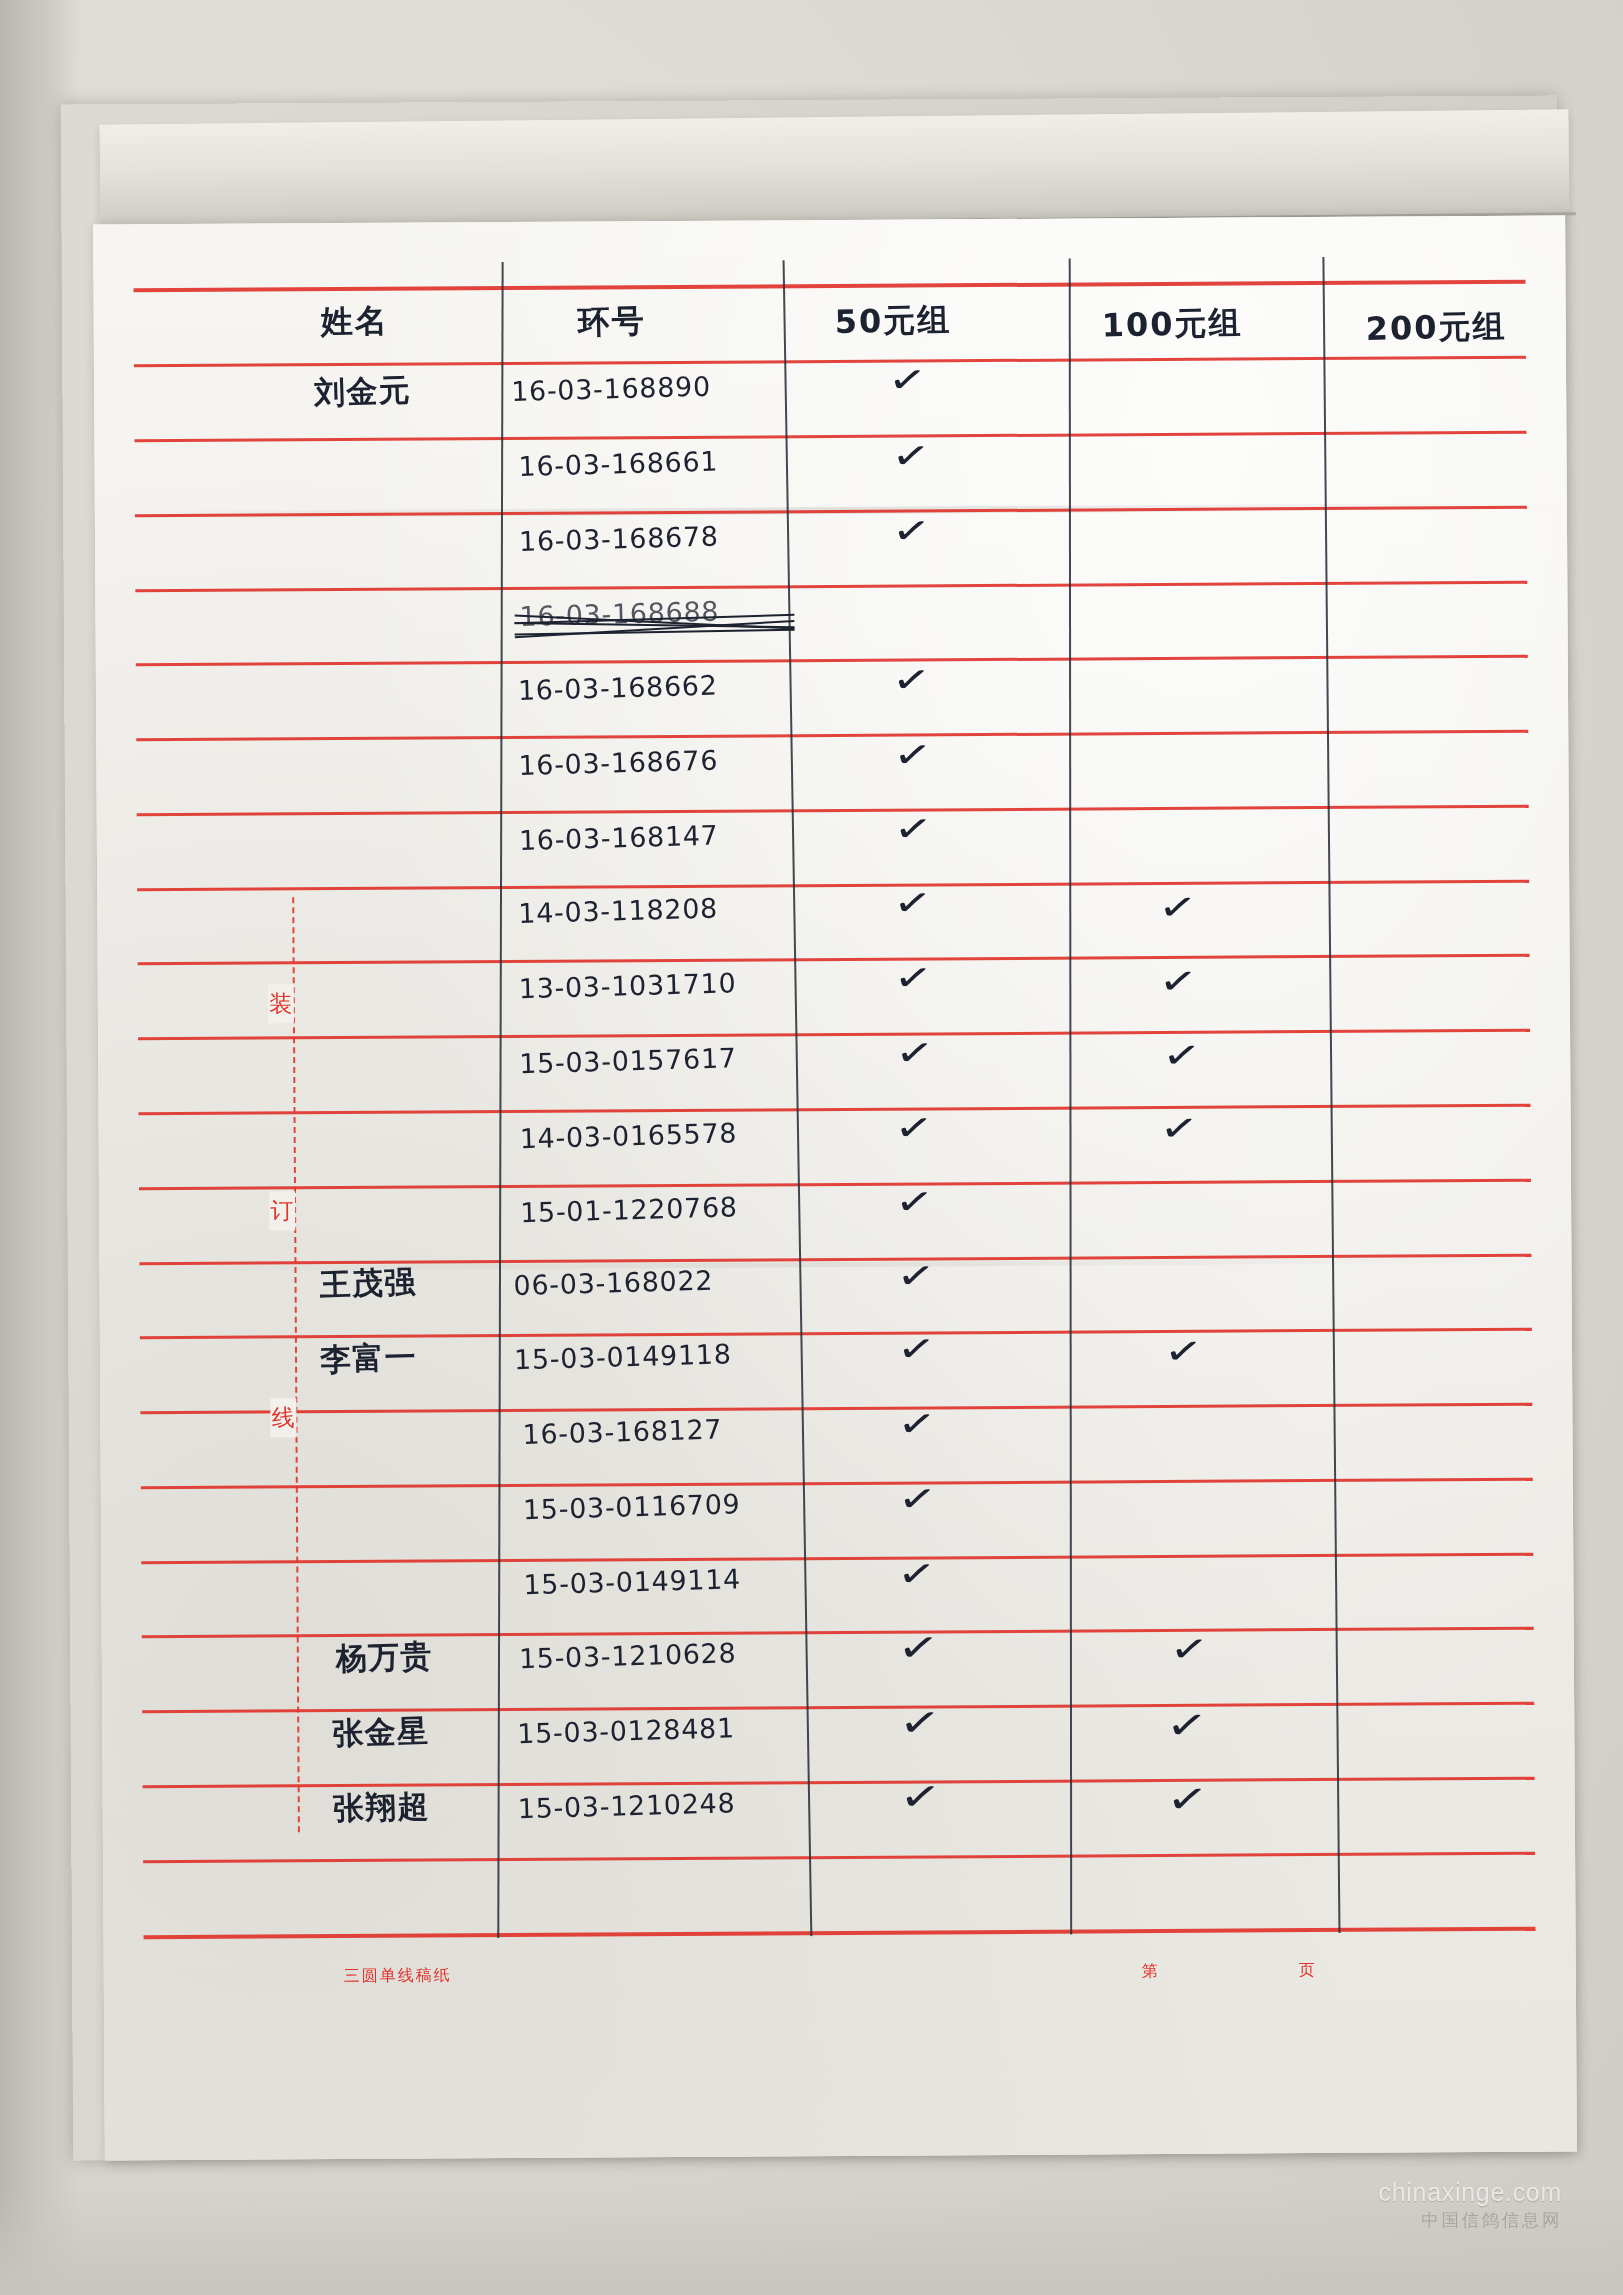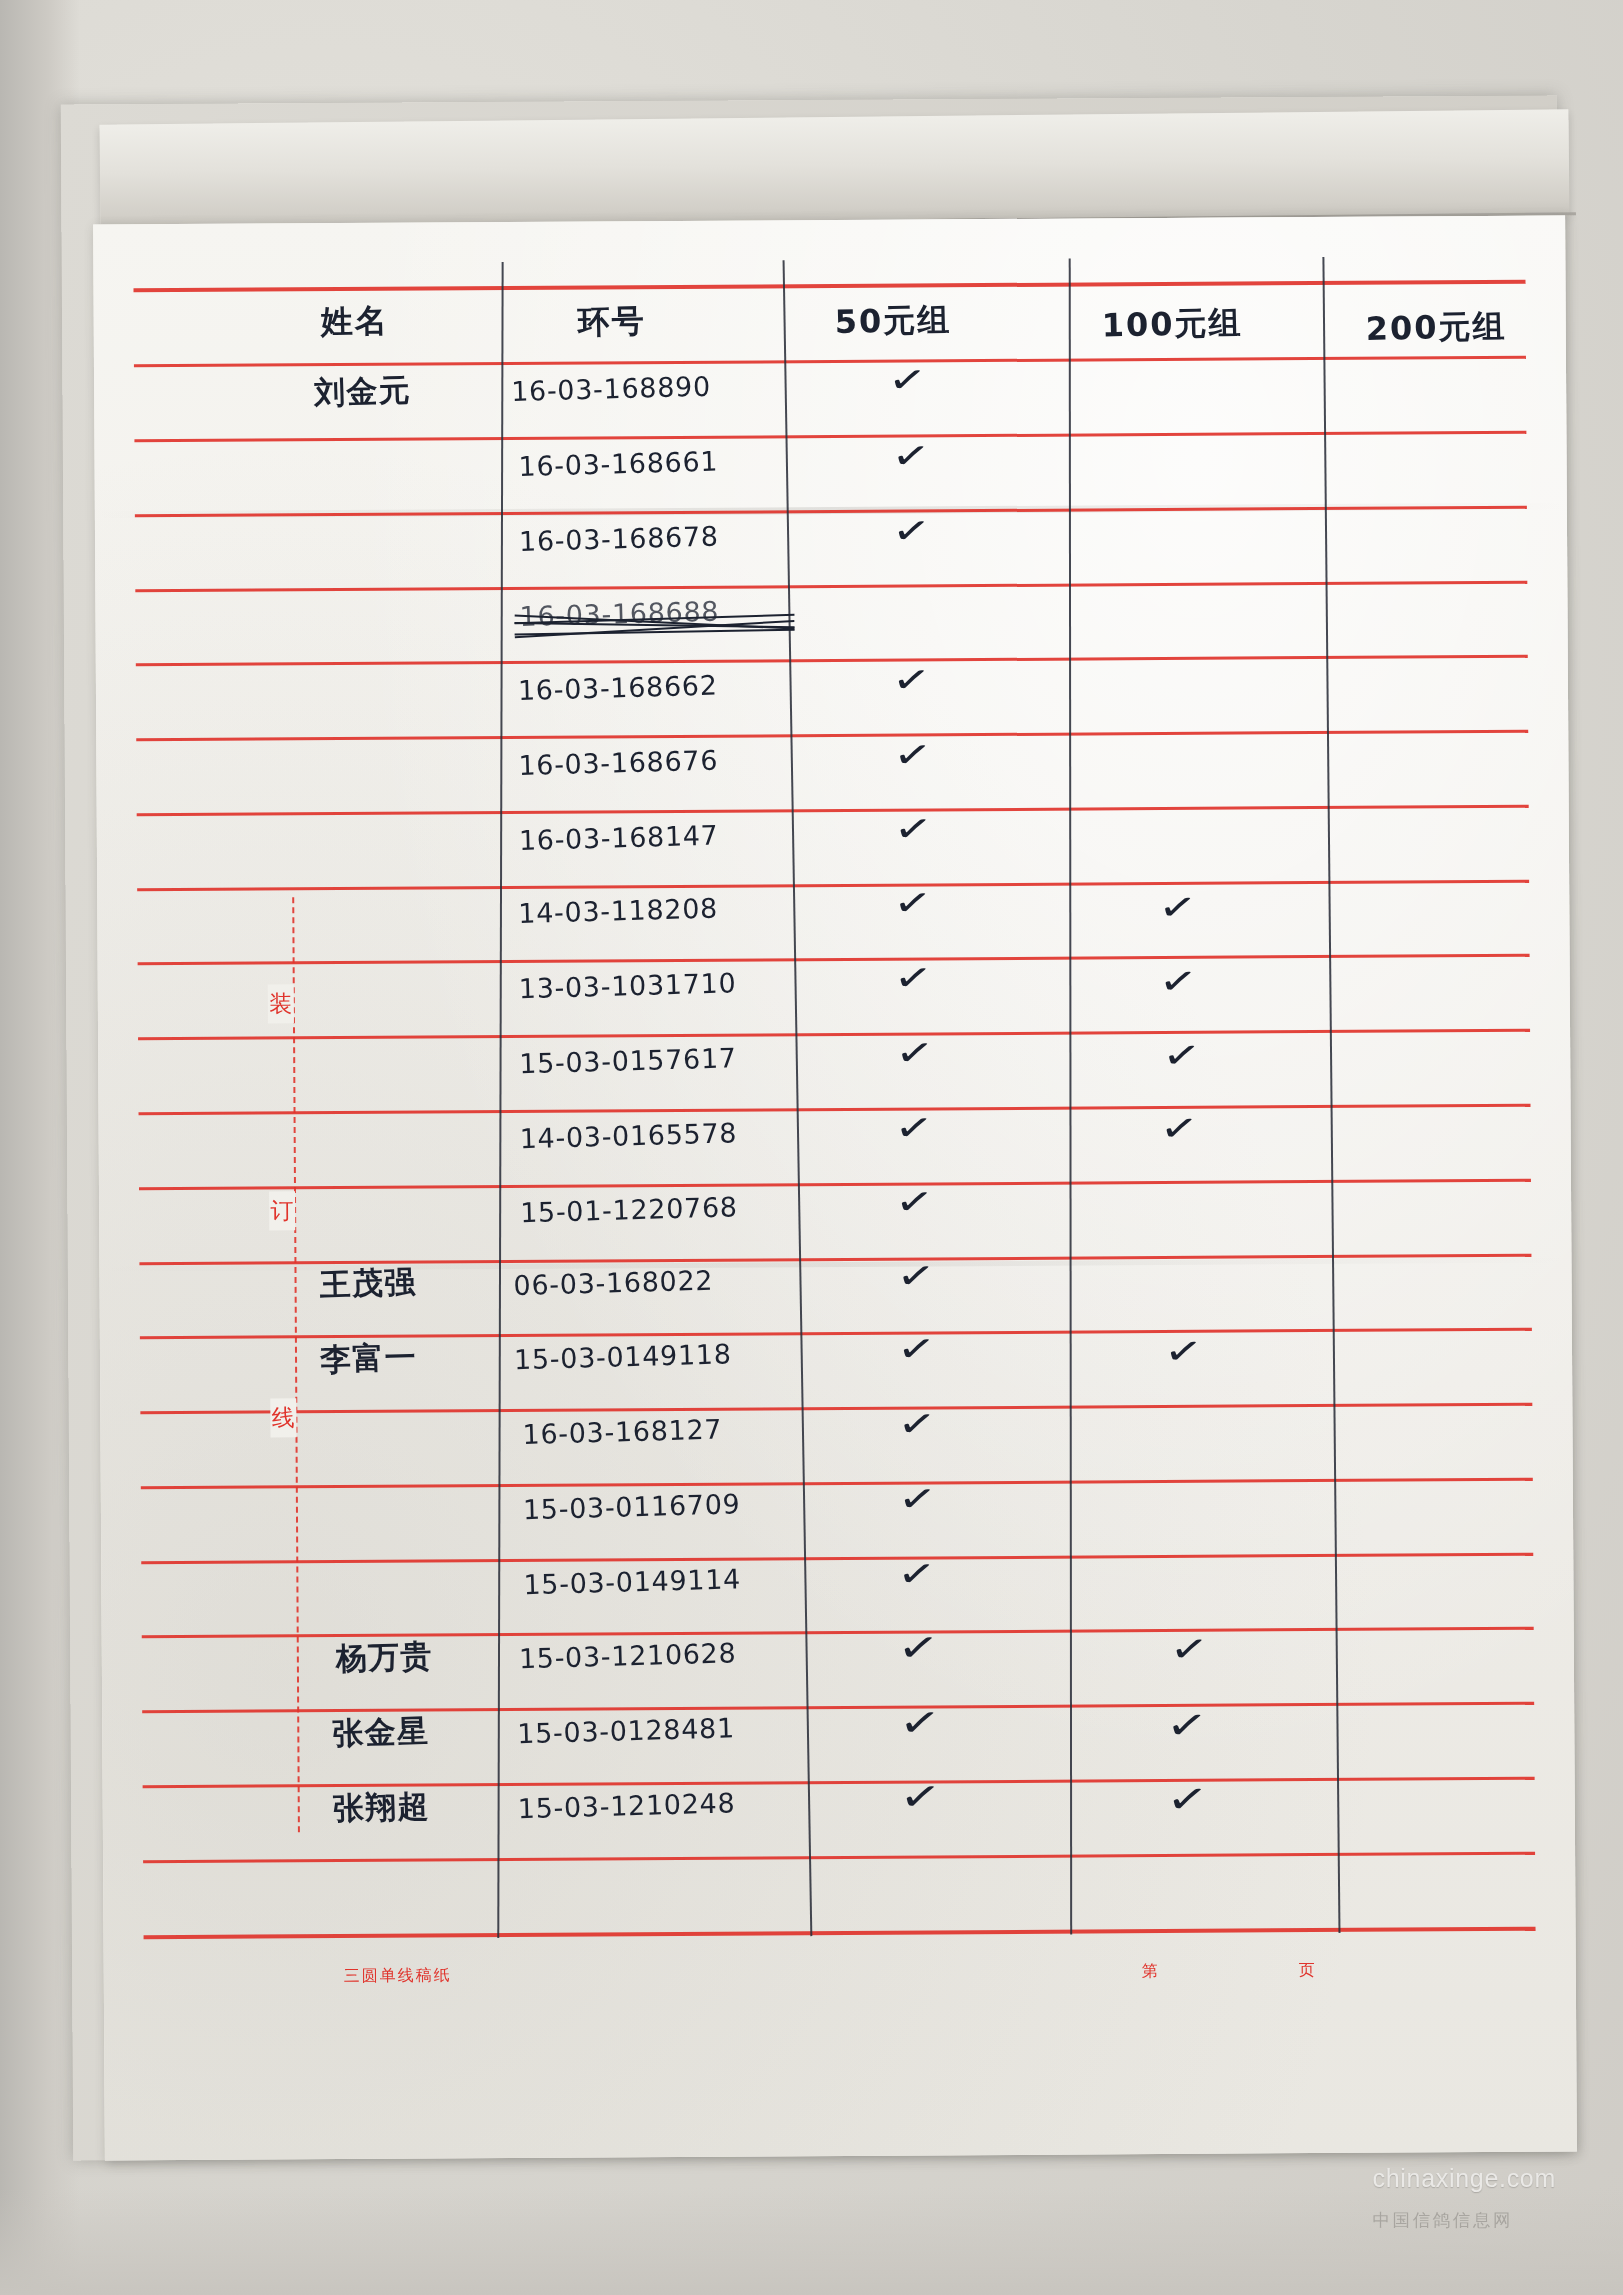--- a/index.html
+++ b/index.html
@@ -97,24 +97,24 @@
   }
   #struck .sc{position:absolute;left:0;top:0;width:100%;height:2px;background:#1c2230;}
 
   
   .printed{
     position:absolute;color:#e0342c;font-family:"DejaVu Sans", sans-serif;
     font-size:16px;letter-spacing:2px;
   }
 
   
-  #wm{position:absolute;right:67px;bottom:63px;text-align:left;opacity:.55;}
+  #wm{position:absolute;right:61px;bottom:63px;text-align:right;opacity:.55;}
   #wm .wm1{color:#ffffff;font-size:25px;letter-spacing:0.7px;
     text-shadow:0 0.7px 1.3px rgba(0,0,0,.35);font-family:"Liberation Sans",sans-serif;}
-  #wm .wm2{color:#8a8782;font-size:17.4px;letter-spacing:2.7px;margin-top:15px;
+  #wm .wm2{color:#8a8782;font-size:17.4px;letter-spacing:2.7px;margin-top:1px;
     font-family:"DejaVu Sans",sans-serif;}
 </style>
 </head>
 <body>
 
 <div id="scan-bg"></div>
 <div id="scan-left-shadow"></div>
 <div id="scan-bottom-shadow"></div>
 
 <div id="pad-under"></div>

